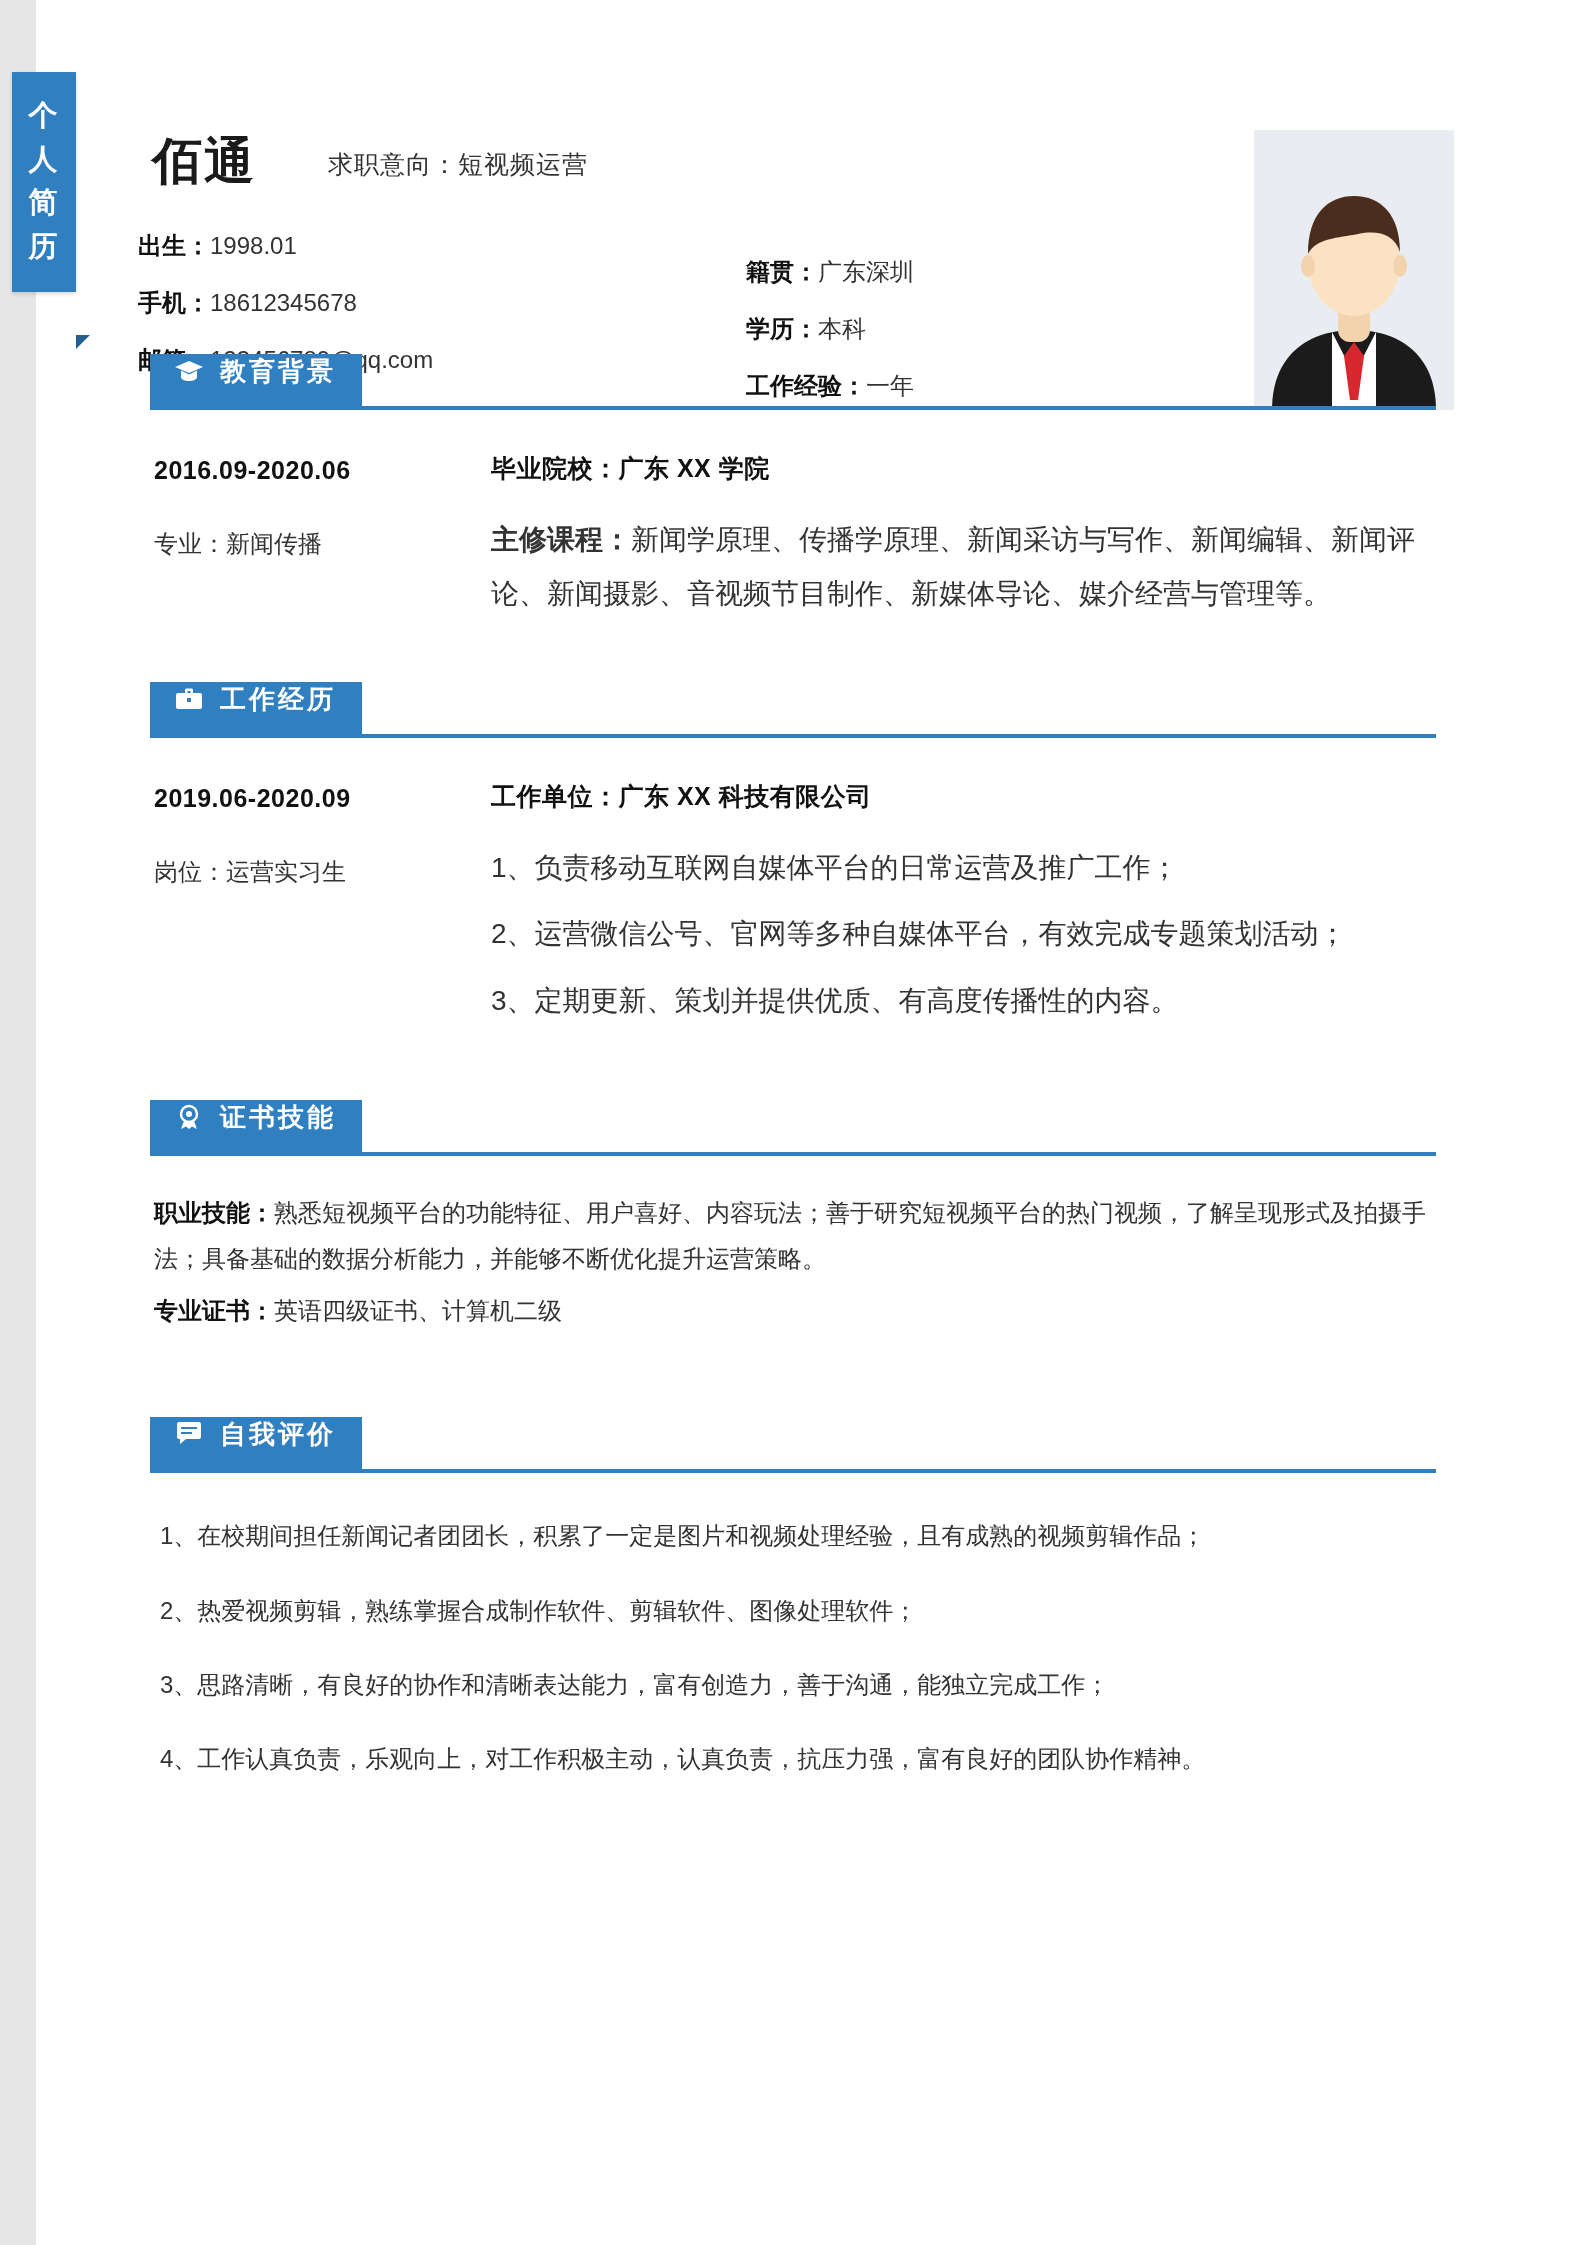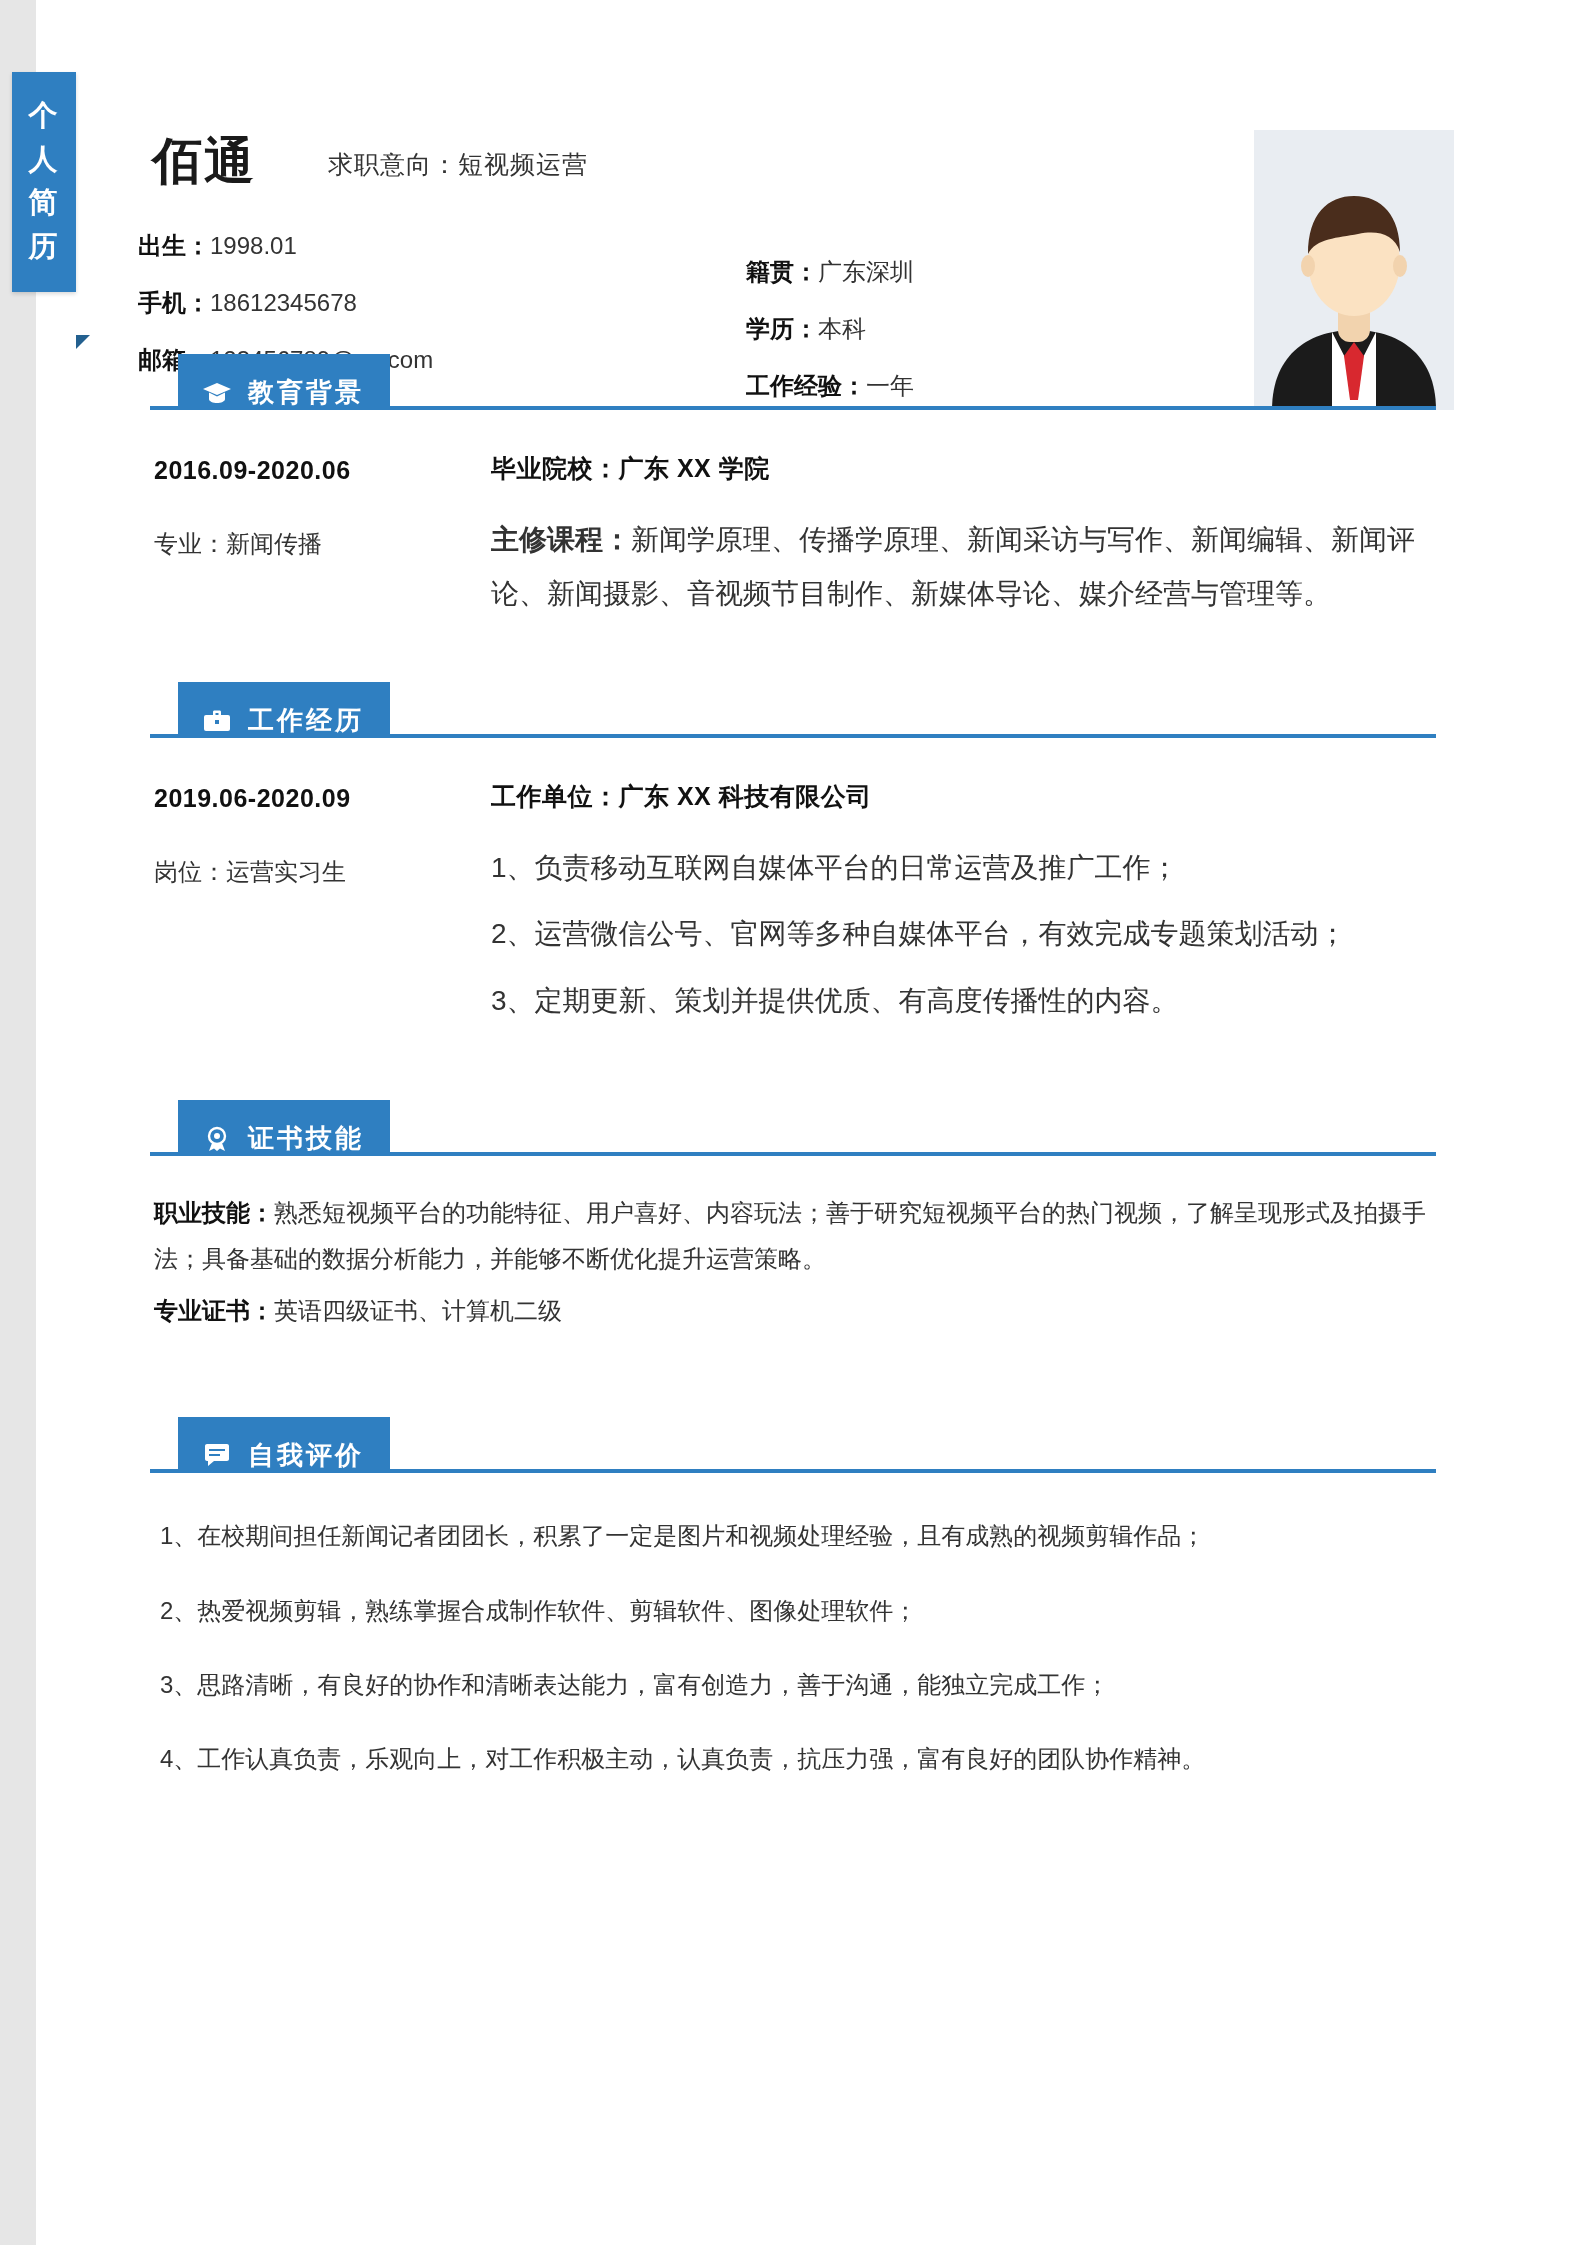--- a/index.html
+++ b/index.html
@@ -120,27 +120,26 @@
     position: relative;
     height: 56px;
   }
   .sec-tag {
     position: absolute;
     left: 14px; top: 0;
     height: 56px;
     background: #2f7fc1;
     color: #fff;
     display: flex;
-    align-items: flex-end;
+    align-items: flex-start;
     padding: 0 26px 0 22px;
     font-size: 26px;
     font-weight: bold;
     letter-spacing: 3px;
     box-sizing: border-box;
-    margin-left: 28px;
   }
   .sec-tag .ic {
     display: inline-flex;
     align-items: center;
     justify-content: center;
     width: 34px; height: 34px;
     margin-right: 14px;
   }
   .sec-rule {
     position: absolute;

